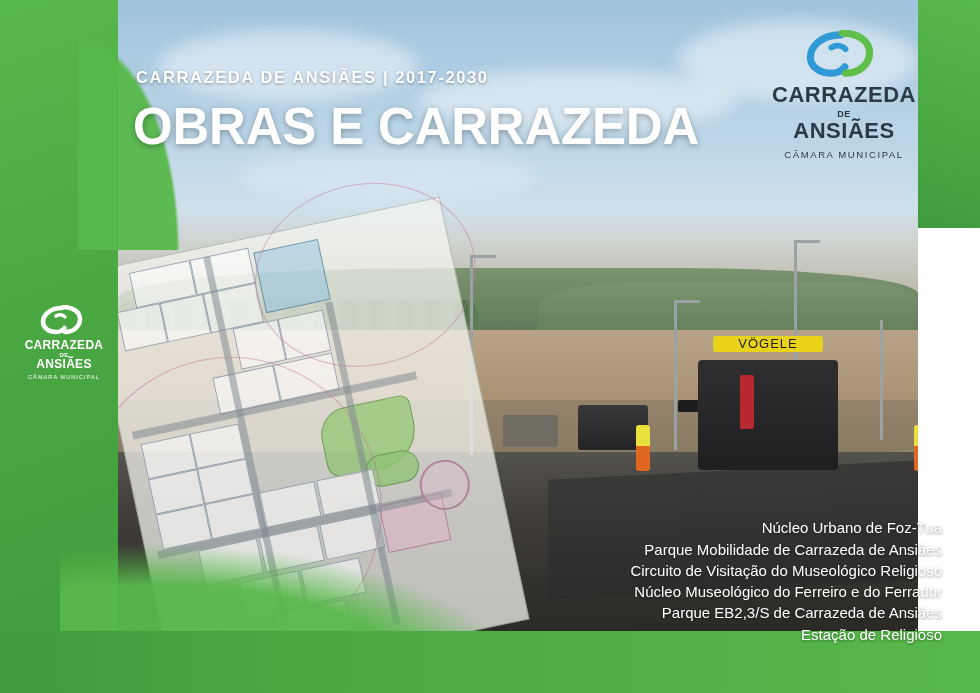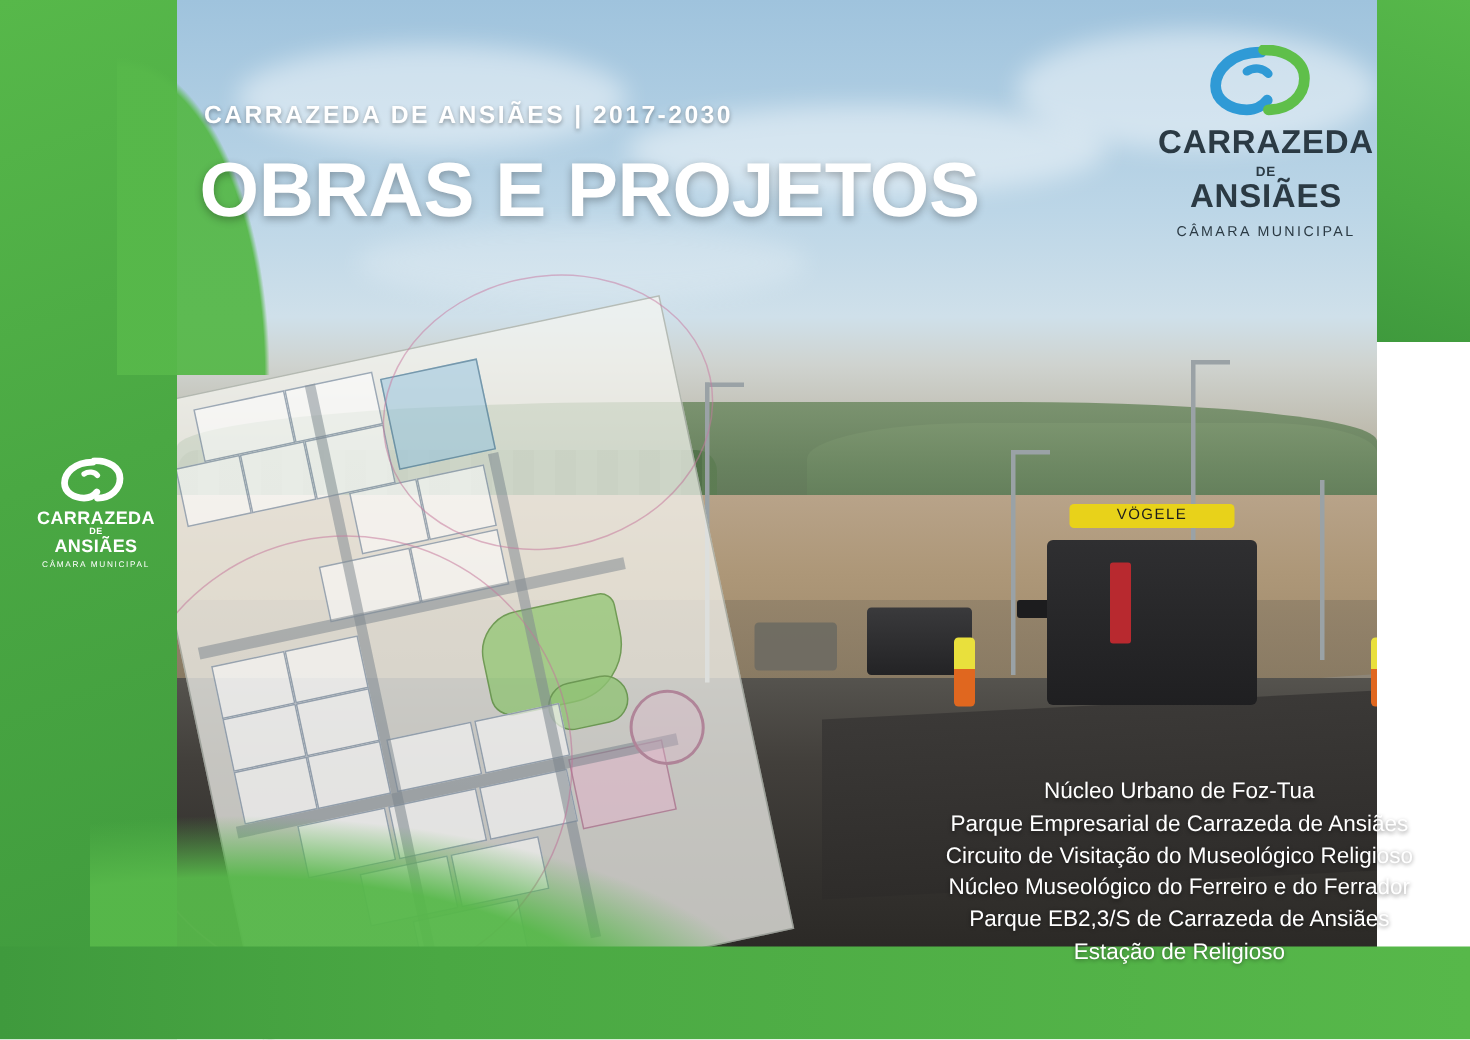--- a/index.html
+++ b/index.html
@@ -97,21 +97,21 @@
     position:absolute;left:580px;top:360px;width:140px;height:110px;
     background:linear-gradient(180deg,#2f2f31 0%,#1f1f21 100%);
     border-radius:4px;
   }
   .paver-top{
     position:absolute;left:595px;top:336px;width:110px;height:16px;
     background:#e8d21a;border-radius:3px;
   }
   .paver-brand{
     position:absolute;left:612px;top:337px;width:76px;height:13px;
-    color:#1d1d1d;font-size:10px;letter-spacing:1px;text-align:center;line-height:13px;
+    color:#1d1d1d;font-size:13px;letter-spacing:1px;text-align:center;line-height:13px;
     font-family:"Liberation Sans",sans-serif;
   }
   .paver-arm{
     position:absolute;left:560px;top:400px;width:50px;height:12px;background:#1c1c1e;border-radius:2px;
   }
   .paver-hopper{
     position:absolute;left:460px;top:405px;width:70px;height:45px;
     background:linear-gradient(180deg,#3a3a3c 0%,#232325 100%);border-radius:3px;
   }
   .truck{
@@ -200,21 +200,20 @@
   .logo-small .ld{font-size:6px;font-weight:700;letter-spacing:.3px;color:#fff;}
   .logo-small .ls{font-size:5.5px;letter-spacing:1.1px;color:#fff;margin-top:4px;}
 
   
   .projects{
     position:absolute;right:38px;bottom:48px;text-align:right;
   }
   .projects li{
     list-style:none;color:#ffffff;font-size:15px;line-height:1.42;
     text-shadow:0 1px 3px rgba(0,0,0,.45);
-    text-align:center;
   }
   .projects ul{margin:0;padding:0;}
 </style>
 </head>
 <body>
 
 <div class="poster">
 
   <div class="photo">
     <div class="cloud c1"></div>
@@ -296,21 +295,21 @@
   </div>
 
   <div class="green-left"></div>
   <div class="green-corner-swoop"></div>
   <div class="green-right"></div>
   <div class="green-bottom-swoop"></div>
   <div class="green-bottom"></div>
 
   <div class="kicker">CARRAZEDA DE ANSIÃES | 2017-2030</div>
   <div class="title">
-    <div>OBRAS E PROJETOS</div>
+    <div>OBRAS E CARRAZEDA</div>
   </div>
 
   <div class="logo-main">
     <svg class="logo-mark" viewBox="0 0 120 60">
       <path d="M56 6 C30 6 18 22 18 34 C18 46 30 54 44 54 C52 54 58 50 61 46" fill="none" stroke="#2f9ad6" stroke-width="9" stroke-linecap="round"></path>
       <path d="M58 4 C78 4 92 14 92 28 C92 42 80 54 62 54" fill="none" stroke="#5fbf4a" stroke-width="9" stroke-linecap="round"></path>
       <path d="M44 22 C50 18 58 19 62 24" fill="none" stroke="#2f9ad6" stroke-width="7" stroke-linecap="round"></path>
     </svg>
     <div class="logo-word">CARRAZEDA</div>
     <div class="logo-de">DE</div>
@@ -326,21 +325,21 @@
     </svg>
     <div class="lw">CARRAZEDA</div>
     <div class="ld">DE</div>
     <div class="lw">ANSIÃES</div>
     <div class="ls">CÂMARA MUNICIPAL</div>
   </div>
 
   <div class="projects">
     <ul>
       <li>Núcleo Urbano de Foz-Tua</li>
-      <li>Parque Empresarial de Carrazeda de Ansiães</li>
+      <li>Parque Mobilidade de Carrazeda de Ansiães</li>
       <li>Circuito de Visitação do Museológico Religioso</li>
       <li>Núcleo Museológico do Ferreiro e do Ferrador</li>
       <li>Parque EB2,3/S de Carrazeda de Ansiães</li>
       <li>Estação de Religioso</li>
     </ul>
   </div>
 
 </div>
 
 </body></html>

